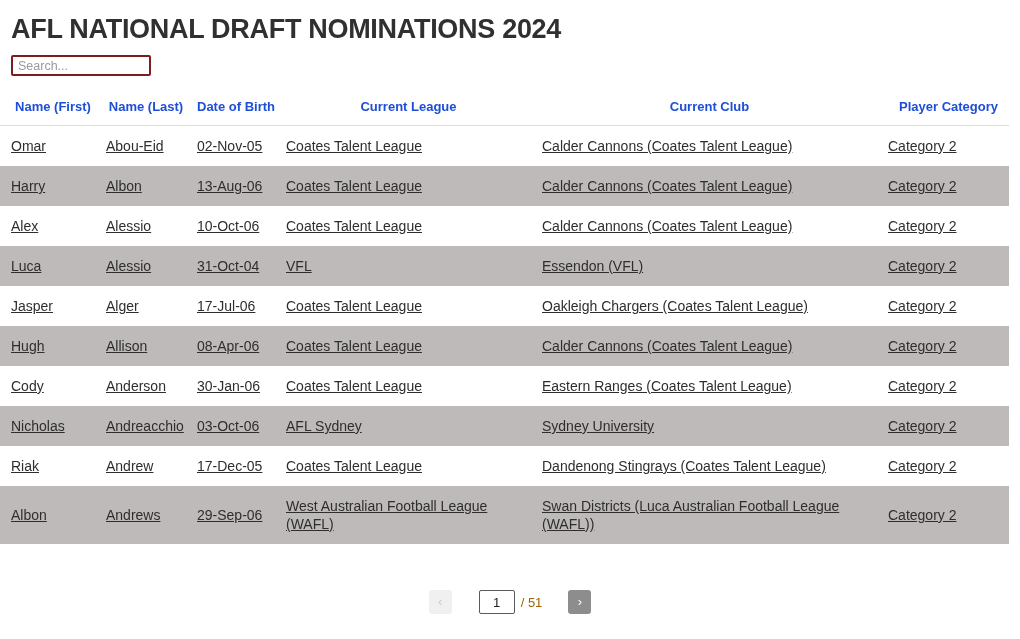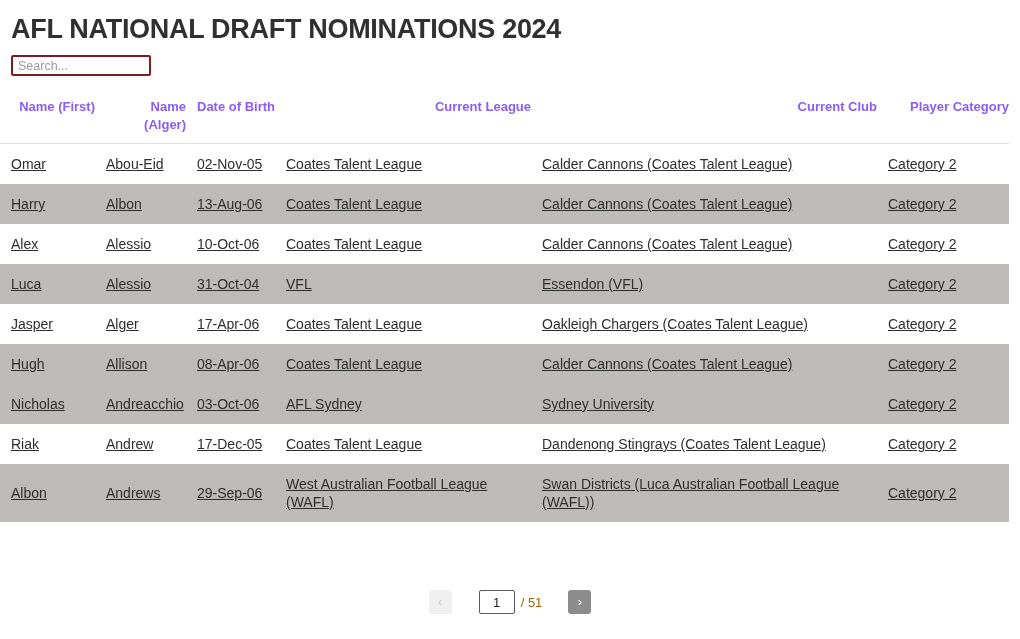--- a/index.html
+++ b/index.html
@@ -51,24 +51,24 @@
     margin-top: 16px;
     width: 1020px;
   }
   table.data {
     border-collapse: collapse;
     width: 1009px;
     table-layout: fixed;
     margin: 0;
   }
   table.data thead th {
-    text-align: right;
+    text-align: center;
     font-size: 13px;
     font-weight: bold;
-    color: #8b5cf6;
+    color: #1d4ed8;
     line-height: 18px;
     padding: 6px 0 9px 11px;
     vertical-align: top;
     border-bottom: 1px solid #dedede;
     background: #ffffff;
   }
   table.data tbody td {
     font-size: 14px;
     color: #2e2e2e;
     line-height: 18px;
@@ -157,21 +157,21 @@
         <col class="c-first">
           <col class="c-last">
           <col class="c-dob">
         <col class="c-league">
           <col class="c-club">
           <col class="c-cat">
       </colgroup>
       <thead>
         <tr>
           <th>Name (First)</th>
-          <th>Name (Alger)</th>
+          <th>Name (Last)</th>
           <th>Date of Birth</th>
           <th>Current League</th>
           <th>Current Club</th>
           <th>Player Category</th>
         </tr>
       </thead>
       <tbody id="tbody">
           <tr class="odd">
             <td>Omar</td>
             <td>Abou-Eid</td>
@@ -200,31 +200,39 @@
             <td>Luca</td>
             <td>Alessio</td>
             <td>31-Oct-04</td>
             <td>VFL</td>
             <td>Essendon (VFL)</td>
             <td>Category 2</td>
           </tr>
           <tr class="odd">
             <td>Jasper</td>
             <td>Alger</td>
-            <td>17-Apr-06</td>
+            <td>17-Jul-06</td>
             <td>Coates Talent League</td>
             <td>Oakleigh Chargers (Coates Talent League)</td>
             <td>Category 2</td>
           </tr>
           <tr class="even">
             <td>Hugh</td>
             <td>Allison</td>
             <td>08-Apr-06</td>
             <td>Coates Talent League</td>
             <td>Calder Cannons (Coates Talent League)</td>
+            <td>Category 2</td>
+          </tr>
+          <tr class="odd">
+            <td>Cody</td>
+            <td>Anderson</td>
+            <td>30-Jan-06</td>
+            <td>Coates Talent League</td>
+            <td>Eastern Ranges (Coates Talent League)</td>
             <td>Category 2</td>
           </tr>
           <tr class="even">
             <td>Nicholas</td>
             <td>Andreacchio</td>
             <td>03-Oct-06</td>
             <td>AFL Sydney</td>
             <td>Sydney University</td>
             <td>Category 2</td>
           </tr>

